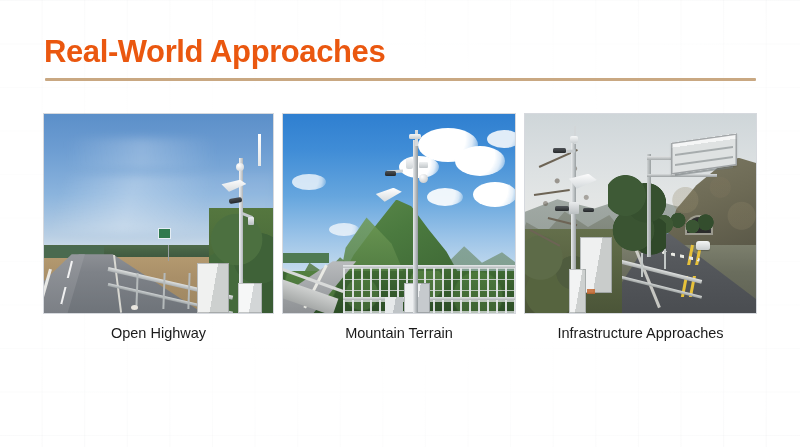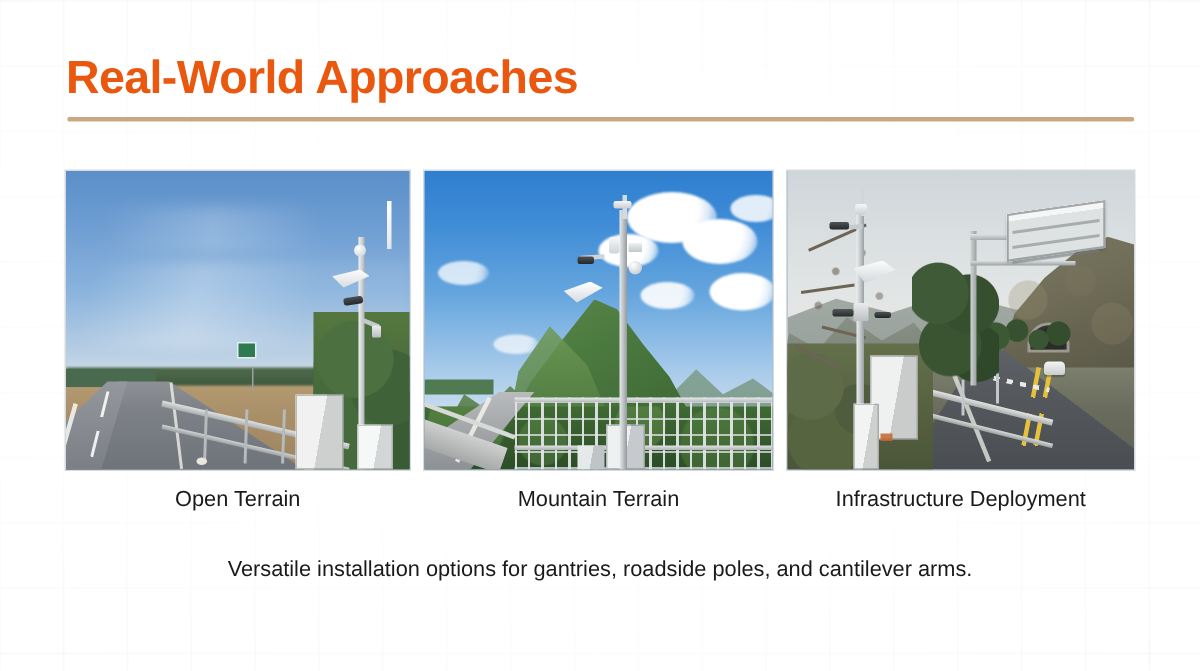--- a/index.html
+++ b/index.html
@@ -650,20 +650,19 @@
       <div class="layer radar"></div>
       <div class="layer junction"></div>
       <div class="layer cam-low"></div>
       <div class="layer cam-low2"></div>
       <div class="layer base"></div>
     </div>
 
   </div>
 
   <div id="caption-row">
-    <div class="caption c1">Open Terrain</div>
+    <div class="caption c1">Open Highway</div>
     <div class="caption c2">Mountain Terrain</div>
-    <div class="caption c3">Infrastructure Deployment</div>
+    <div class="caption c3">Infrastructure Approaches</div>
   </div>
 
-  <div id="footer-note">Versatile installation options for gantries, roadside poles, and cantilever arms.</div>
 
 </div>
 
 </body></html>

